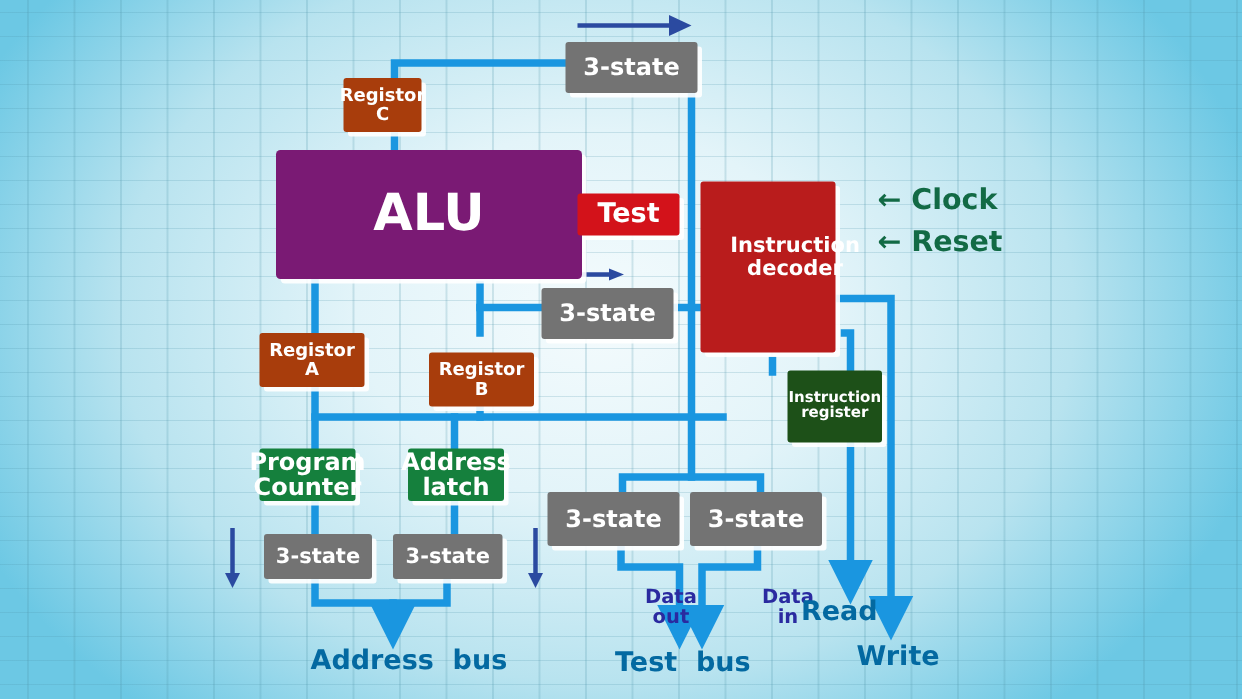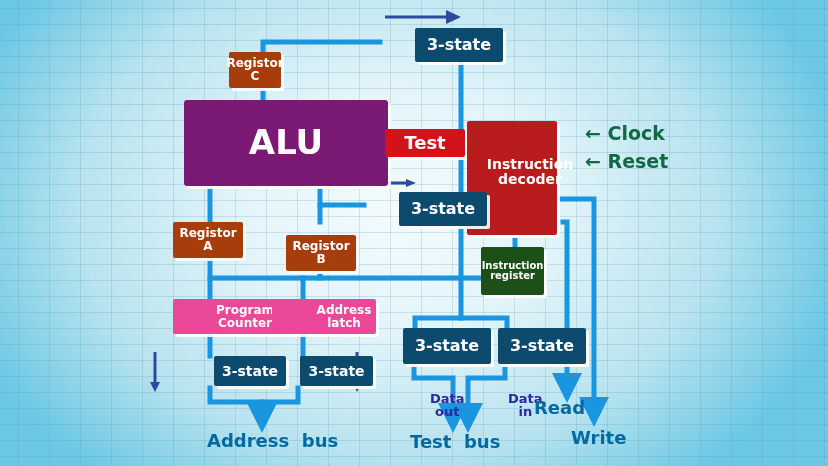--- a/index.html
+++ b/index.html
@@ -18,25 +18,25 @@
   }
   svg.wires { position: absolute; left: 0; top: 0; }
   .box {
     position: absolute; display: flex; align-items: center; justify-content: center;
     text-align: center; color: #fff; font-weight: bold; border-radius: 2px;
     box-shadow: 3px 3px 0 rgba(255,255,255,0.9);
     line-height: 1.05;
   }
   .alu { background: #7a1a74; font-size: 34px; border-radius: 3px; }
   .reg-orange { background: #a83d0c; font-size: 12px; }
-  .reg-red { background: #ec4899; font-size: 12px; padding-left: 40px; }
+  .reg-red { background: #15803d; font-size: 16px; }
   .test { background: #d3121a; font-size: 18px; }
-  .tri { background: #0c4a6e; font-size: 16px; margin-left: 38px; }
+  .tri { background: #737373; font-size: 16px; }
   .dec { background: #b91c1c; font-size: 14px; align-items: flex-start; padding-top: 36px; box-sizing: border-box; padding-left: 36px; }
-  .ireg { background: #1d5018; font-size: 10px; }
+  .ireg { background: #1d5018; font-size: 10px; margin-left: 44px; }
   .label { position: absolute; font-weight: bold; white-space: nowrap; }
   .lbl-bus { color: #0369a1; font-size: 18px; }
   .lbl-side { color: #126a45; font-size: 19px; }
   .lbl-data { color: #2a2aa0; font-size: 13px; text-align: center; line-height: 1.0; margin-left: 28px; }
 </style>
 </head>
 <body>
 
 <div class="grid"></div>
 
@@ -90,21 +90,21 @@
     <path d="M155,352 L155,384"></path>
     <path d="M150,382 L155,392 L160,382 z" stroke="none"></path>
     <path d="M357,352 L357,384"></path>
     <path d="M352,382 L357,392 L362,382 z" stroke="none"></path>
   </g>
 </svg>
 
 <div class="box reg-orange" style="left:229px;top:52px;width:52px;height:36px;">Registor C</div>
 <div class="box tri" style="left:377px;top:28px;width:88px;height:34px;">3-state</div>
 <div class="box alu" style="left:184px;top:100px;width:204px;height:86px;">ALU</div>
-<div class="box test" style="left:385px;top:129px;width:80px;height:28px;">Test</div>
+<div class="box test" style="left:385px;top:129px;width:68px;height:28px;">Test</div>
 <div class="box dec" style="left:467px;top:121px;width:90px;height:114px;">Instruction decoder</div>
 <div class="box tri" style="left:361px;top:192px;width:88px;height:34px;">3-state</div>
 <div class="box reg-orange" style="left:173px;top:222px;width:70px;height:36px;">Registor A</div>
 <div class="box reg-orange" style="left:286px;top:222px;width:70px;height:36px;margin-top:13px;">Registor B</div>
 <div class="box ireg" style="left:481px;top:247px;width:63px;height:48px;">Instruction register</div>
 <div class="box reg-red" style="left:173px;top:299px;width:64px;height:35px;">Program Counter</div>
 <div class="box reg-red" style="left:272px;top:299px;width:64px;height:35px;">Address latch</div>
 <div class="box tri" style="left:365px;top:328px;width:88px;height:36px;">3-state</div>
 <div class="box tri" style="left:460px;top:328px;width:88px;height:36px;">3-state</div>
 <div class="box tri" style="left:176px;top:356px;width:72px;height:30px;font-size:14px;">3-state</div>

